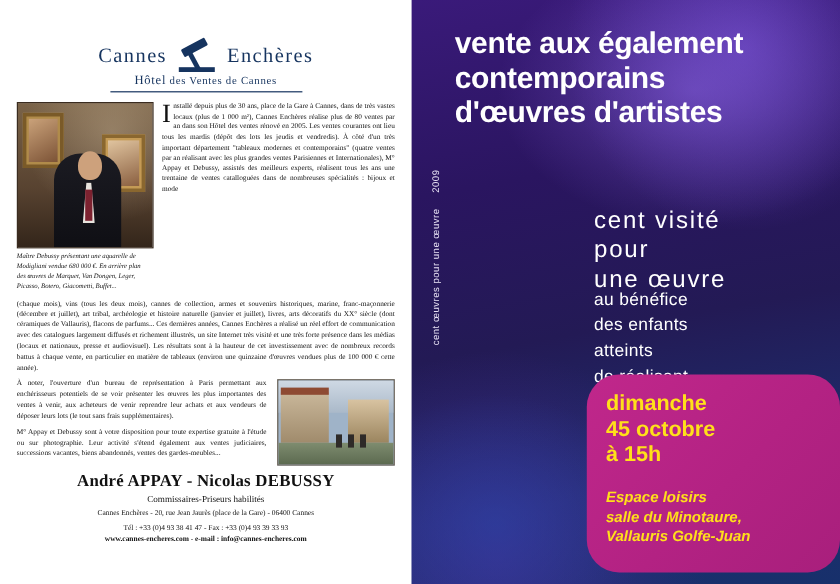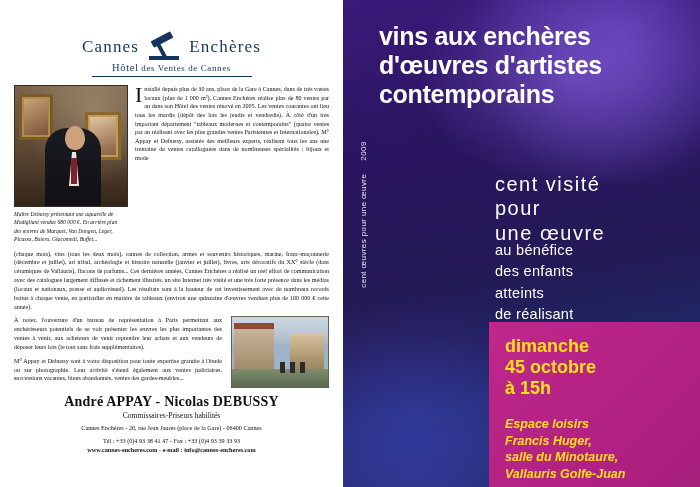--- a/index.html
+++ b/index.html
@@ -351,25 +351,26 @@
     font-family: "Liberation Sans", sans-serif;
     font-size: 14.5px;
     line-height: 1.48;
     letter-spacing: 0.3px;
     color: #ffffff;
   }
 
   .pink-box {
     position: absolute;
     left: 146px;
-    top: 322px;
+    top: 312px;
     width: 211px;
     height: 165px;
     background: #c12a86;
     background: linear-gradient(135deg,#c0278b 0%,#b32283 55%,#a81f7c 100%);
+    border-radius: 27px;
   }
   .pink-box .date {
     margin: 14px 0 0 16px;
     font-family: "Liberation Sans", sans-serif;
     font-weight: bold;
     font-size: 18px;
     line-height: 1.18;
     color: #ffe01a;
   }
   .pink-box .venue {
@@ -467,23 +468,23 @@
 
     <div class="vertical-strip">
       <div class="vertical-text">
         <span>cent œuvres pour une œuvre</span>
         &nbsp;&nbsp;&nbsp;
         <span>2009</span>
       </div>
     </div>
 
     <div class="headline">
-      <div>vins aux enchères</div>
+      <div>vente aux également</div>
+      <div>contemporains</div>
       <div>d'œuvres d'artistes</div>
-      <div>contemporains</div>
     </div>
 
     <div class="subhead">
       <div>cent visité</div>
       <div>pour</div>
       <div>une œuvre</div>
     </div>
 
     <div class="benefit">
       <div>au bénéfice</div>
@@ -493,20 +494,19 @@
     </div>
 
     <div class="pink-box">
       <div class="date">
         <div>dimanche</div>
         <div>45 octobre</div>
         <div>à 15h</div>
       </div>
       <div class="venue">
         <div>Espace loisirs</div>
-        <div>Francis Huger,</div>
         <div>salle du Minotaure,</div>
         <div>Vallauris Golfe-Juan</div>
       </div>
     </div>
   </div>
 
 </div>
 
 </body></html>

